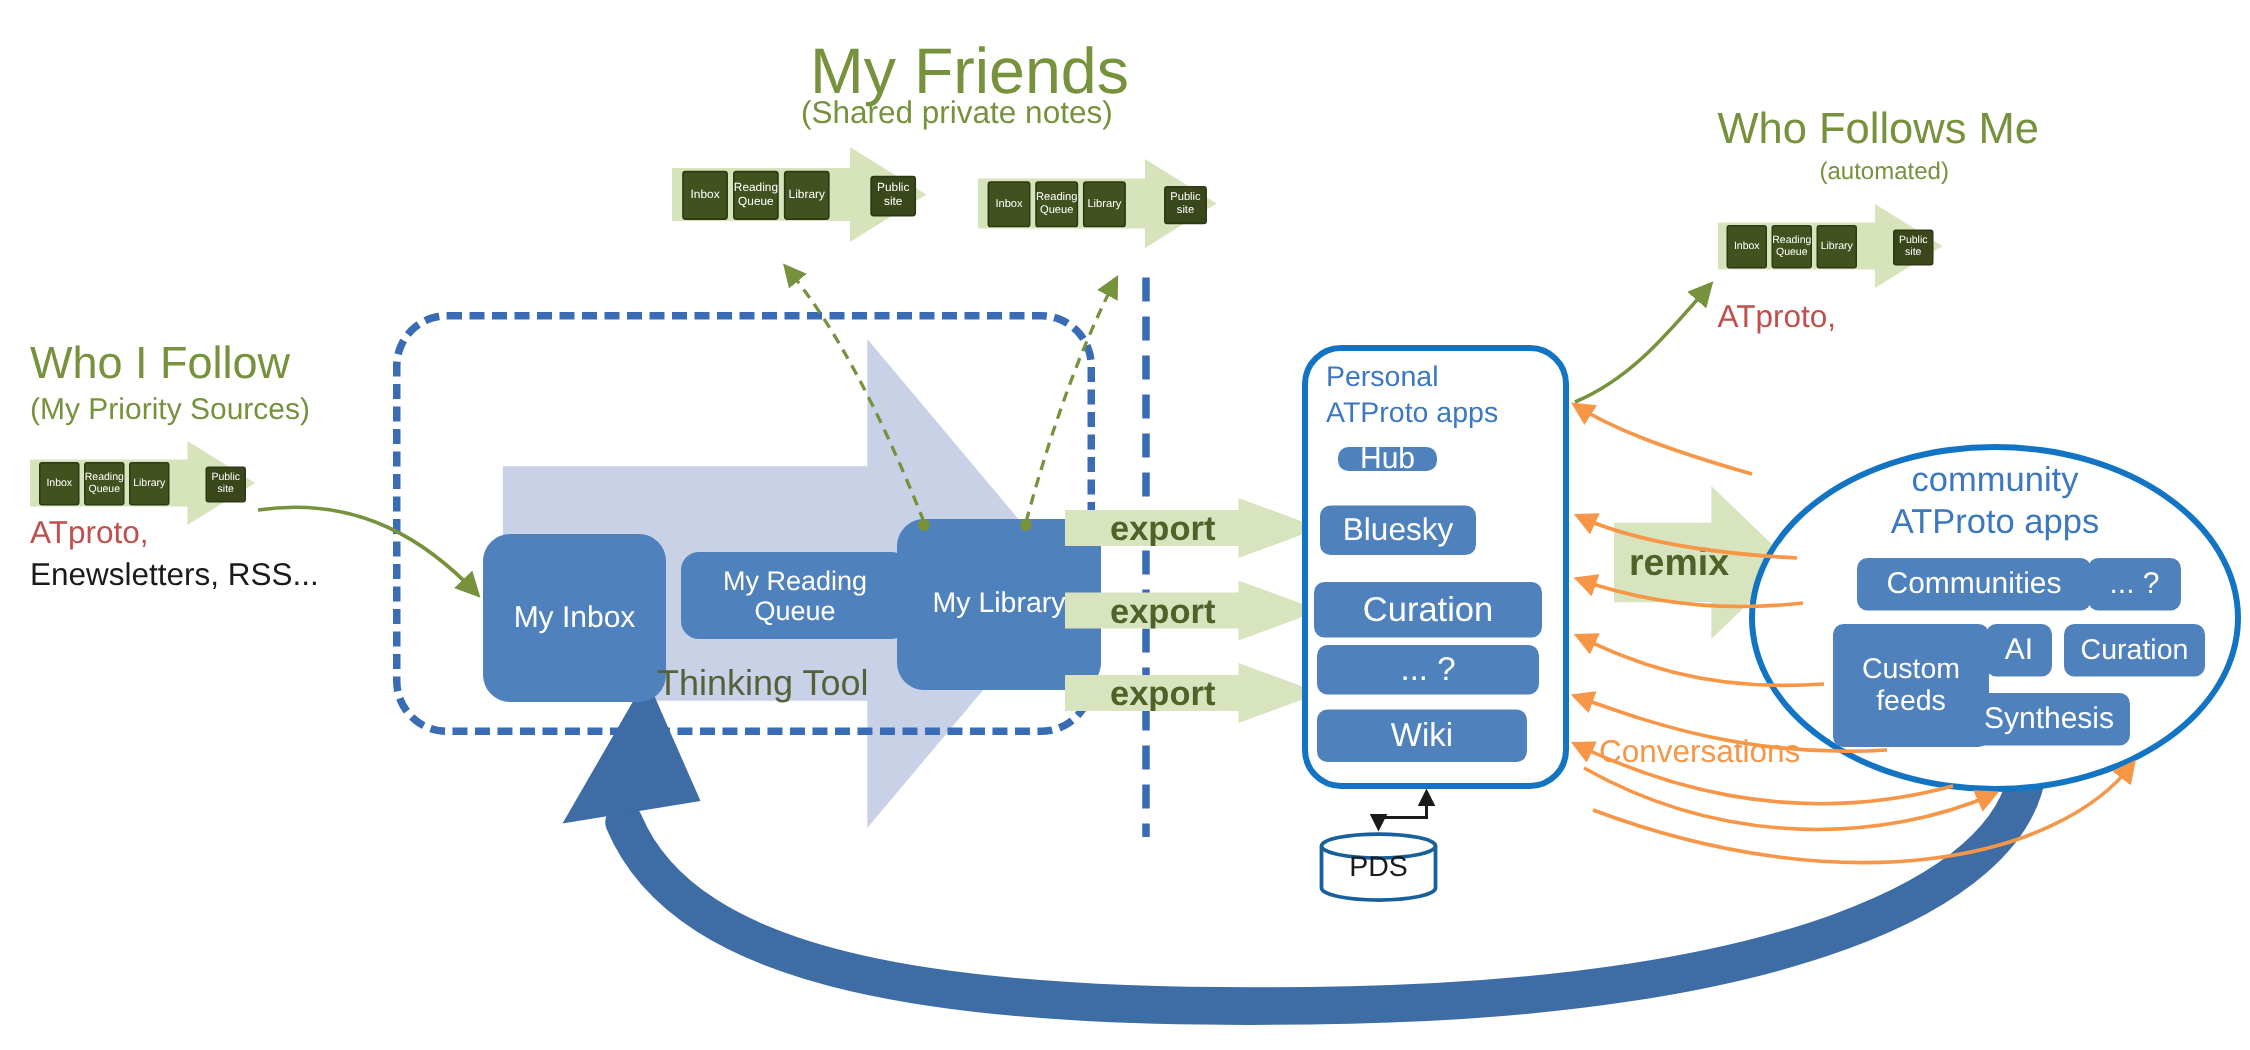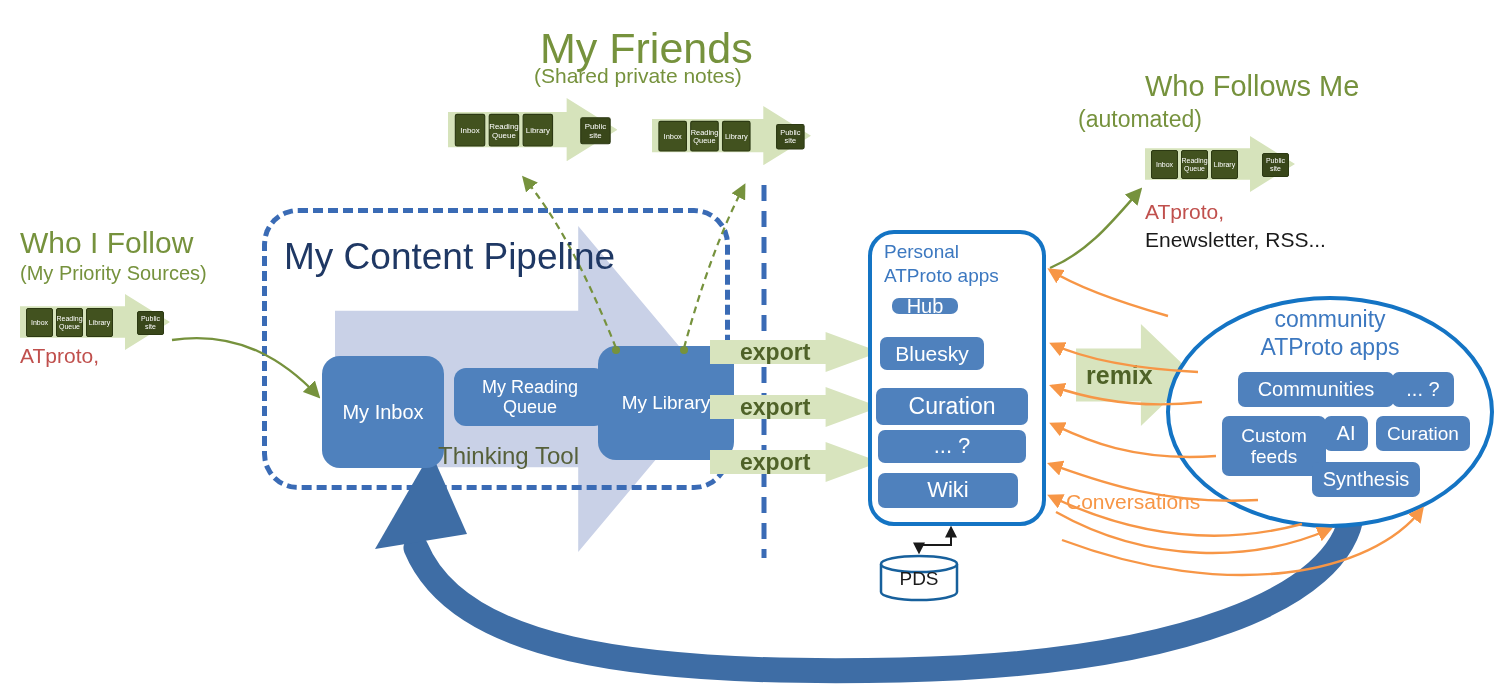--- a/index.html
+++ b/index.html
@@ -98,20 +98,21 @@
 
   <div class="mini-arrow" style="left:20px;top:294px">
     <div class="ma-bg"></div>
     <div class="ma-box" style="left:6px">Inbox</div>
     <div class="ma-box" style="left:36px">Reading Queue</div>
     <div class="ma-box" style="left:66px">Library</div>
     <div class="ma-box ma-tip">Public site</div>
   </div>
 
   <div class="lbl red" style="left:20px;top:344px;font-size:21px">ATproto,</div>
+  <div class="lbl dark" style="left:20px;top:372px;font-size:21px">Enewsletters, RSS...</div>
 
   <div class="lbl green" style="left:540px;top:24px;font-size:43px">My Friends</div>
   <div class="lbl green" style="left:534px;top:64px;font-size:21px">(Shared private notes)</div>
 
   <div class="mini-arrow" style="left:448px;top:98px;transform:scale(1.13)">
     <div class="ma-bg"></div>
     <div class="ma-box" style="left:6px">Inbox</div>
     <div class="ma-box" style="left:36px">Reading Queue</div>
     <div class="ma-box" style="left:66px">Library</div>
     <div class="ma-box ma-tip">Public site</div>
@@ -119,34 +120,32 @@
 
   <div class="mini-arrow" style="left:652px;top:106px;transform:scale(1.06)">
     <div class="ma-bg"></div>
     <div class="ma-box" style="left:6px">Inbox</div>
     <div class="ma-box" style="left:36px">Reading Queue</div>
     <div class="ma-box" style="left:66px">Library</div>
     <div class="ma-box ma-tip">Public site</div>
   </div>
 
   <div class="lbl green" style="left:1145px;top:70px;font-size:29px">Who Follows Me</div>
-  <div class="lbl green" style="left:1078px;top:106px;font-size:23px">(automated)</div>
+  <div class="lbl green" style="left:1213px;top:106px;font-size:16px">(automated)</div>
 
   <div class="mini-arrow" style="left:1145px;top:136px">
     <div class="ma-bg"></div>
     <div class="ma-box" style="left:6px">Inbox</div>
     <div class="ma-box" style="left:36px">Reading Queue</div>
     <div class="ma-box" style="left:66px">Library</div>
     <div class="ma-box ma-tip">Public site</div>
   </div>
 
   <div class="lbl red" style="left:1145px;top:200px;font-size:21px">ATproto,</div>
-  <div class="lbl dark" style="left:1145px;top:228px;font-size:21px">Enewsletter, RSS...</div>
 
-  <div class="lbl navy" style="left:284px;top:236px;font-size:37px;font-weight:500;z-index:4">My Content Pipeline</div>
 
   <div class="node" style="left:322px;top:356px;width:122px;height:112px;border-radius:18px;font-size:20px">My Inbox</div>
   <div class="node" style="left:454px;top:368px;width:136px;height:58px;border-radius:12px;font-size:18px;padding:0 8px">My Reading Queue</div>
   <div class="node" style="left:598px;top:346px;width:108px;height:114px;border-radius:18px;font-size:19px;padding:0 14px">My Library</div>
 
   <div class="lbl" style="left:438px;top:442px;font-size:24px;color:#56603A;z-index:4">Thinking Tool</div>
 
   <div class="block-arrow export-shape" style="left:710px;top:332px;width:170px;height:40px;padding-left:30px">
     <span class="flow-label" style="font-size:23px">export</span>
   </div>
@@ -174,20 +173,20 @@
     <span class="flow-label" style="font-size:25px">remix</span>
   </div>
 
   <div class="panel" style="left:1166px;top:296px;width:328px;height:232px;border-radius:50%"></div>
   <div class="lbl blue-t" style="left:1166px;top:306px;width:328px;text-align:center;font-size:23px;line-height:1.2;z-index:4;white-space:normal">
     <span style="display:block">community</span>
     <span style="display:block">ATProto apps</span>
   </div>
   <div class="node" style="left:1238px;top:372px;width:156px;height:35px;border-radius:7px;font-size:20px">Communities</div>
   <div class="node" style="left:1392px;top:372px;width:62px;height:35px;border-radius:7px;font-size:20px">... ?</div>
-  <div class="node" style="left:1222px;top:416px;width:92px;height:58px;border-radius:7px;font-size:19px;padding:1px 6px">Custom feeds</div>
+  <div class="node" style="left:1222px;top:416px;width:92px;height:58px;border-radius:7px;font-size:19px;padding:12px 6px">Custom feeds</div>
   <div class="node" style="left:1324px;top:416px;width:44px;height:35px;border-radius:7px;font-size:20px">AI</div>
   <div class="node" style="left:1376px;top:416px;width:94px;height:35px;border-radius:7px;font-size:19px">Curation</div>
   <div class="node" style="left:1312px;top:462px;width:108px;height:35px;border-radius:7px;font-size:20px">Synthesis</div>
 
   <div class="lbl orange" style="left:1066px;top:490px;font-size:21px">Conversations</div>
 
 </div>
 
 </body></html>

